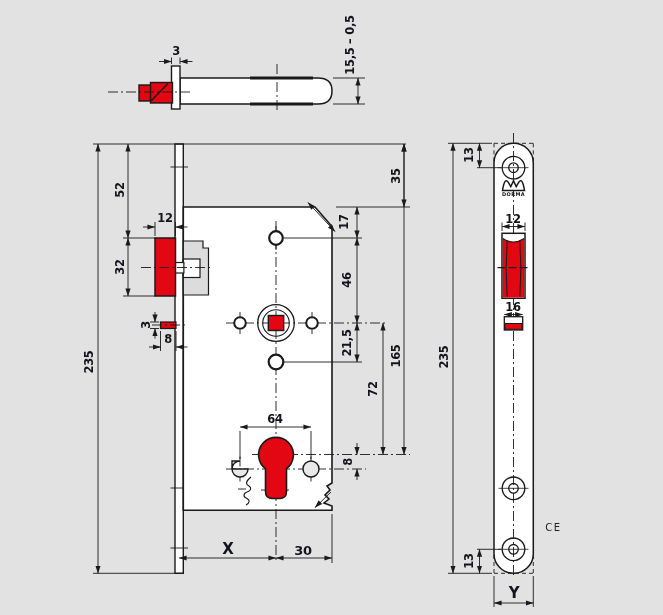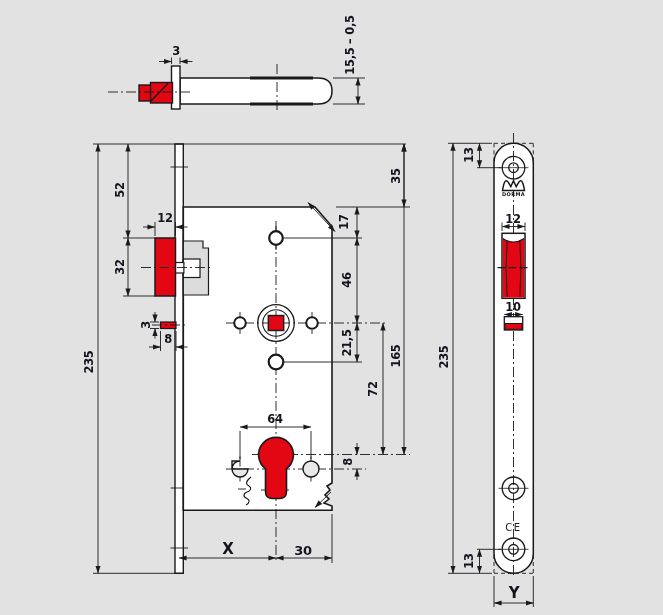--- a/index.html
+++ b/index.html
@@ -18,21 +18,21 @@
   }
   .dim.v{transform:translate(-50%,-50%) rotate(-90deg);}
   .dim.big{font-size:15px;}
   .dim.mid{font-size:13px;}
   .brand{
     position:absolute;font:bold 5px "DejaVu Sans",sans-serif;
     color:#111;letter-spacing:0.4px;transform:translate(-50%,-50%);
   }
   .ce{
     position:absolute;font:500 10px "DejaVu Sans",sans-serif;
-    color:#222;letter-spacing:1.5px;transform:translate(-50%,-50%);
+    color:#222;letter-spacing:1.5px;transform:translate(-50%,-50%);margin-left:40px;
   }
 </style>
 </head>
 <body>
 
 <div class="stage">
 
 <svg width="663" height="615" viewBox="0 0 663 615">
   <defs>
     <marker id="ar" viewBox="0 0 10 8" refX="9.6" refY="4" markerWidth="9" markerHeight="7" orient="auto-start-reverse">
@@ -254,21 +254,21 @@
   <div class="dim v" style="left:348px;top:343px;">21,5</div>
   <div class="dim v" style="left:397px;top:356px;">165</div>
   <div class="dim v" style="left:374px;top:389px;">72</div>
   <div class="dim v" style="left:349px;top:462px;">8</div>
   <div class="dim" style="left:275px;top:420px;">64</div>
   <div class="dim big" style="left:228px;top:549px;">X</div>
   <div class="dim mid" style="left:303px;top:550px;text-align:right;">30</div>
 
   <div class="dim v" style="left:470px;top:155px;">13</div>
   <div class="dim" style="left:513px;top:220px;">12</div>
-  <div class="dim" style="left:513px;top:308px;">10</div>
+  <div class="dim" style="left:513px;top:308px;">16</div>
   <div class="dim v" style="left:445px;top:357px;">235</div>
   <div class="dim v" style="left:470px;top:561px;">13</div>
   <div class="dim big" style="left:514px;top:593px;">Y</div>
 
   <div class="brand" style="left:513.5px;top:194px;">DORMA</div>
   <div class="ce" style="left:513.5px;top:526.5px;">CE</div>
 
 </div>
 
 </body></html>

